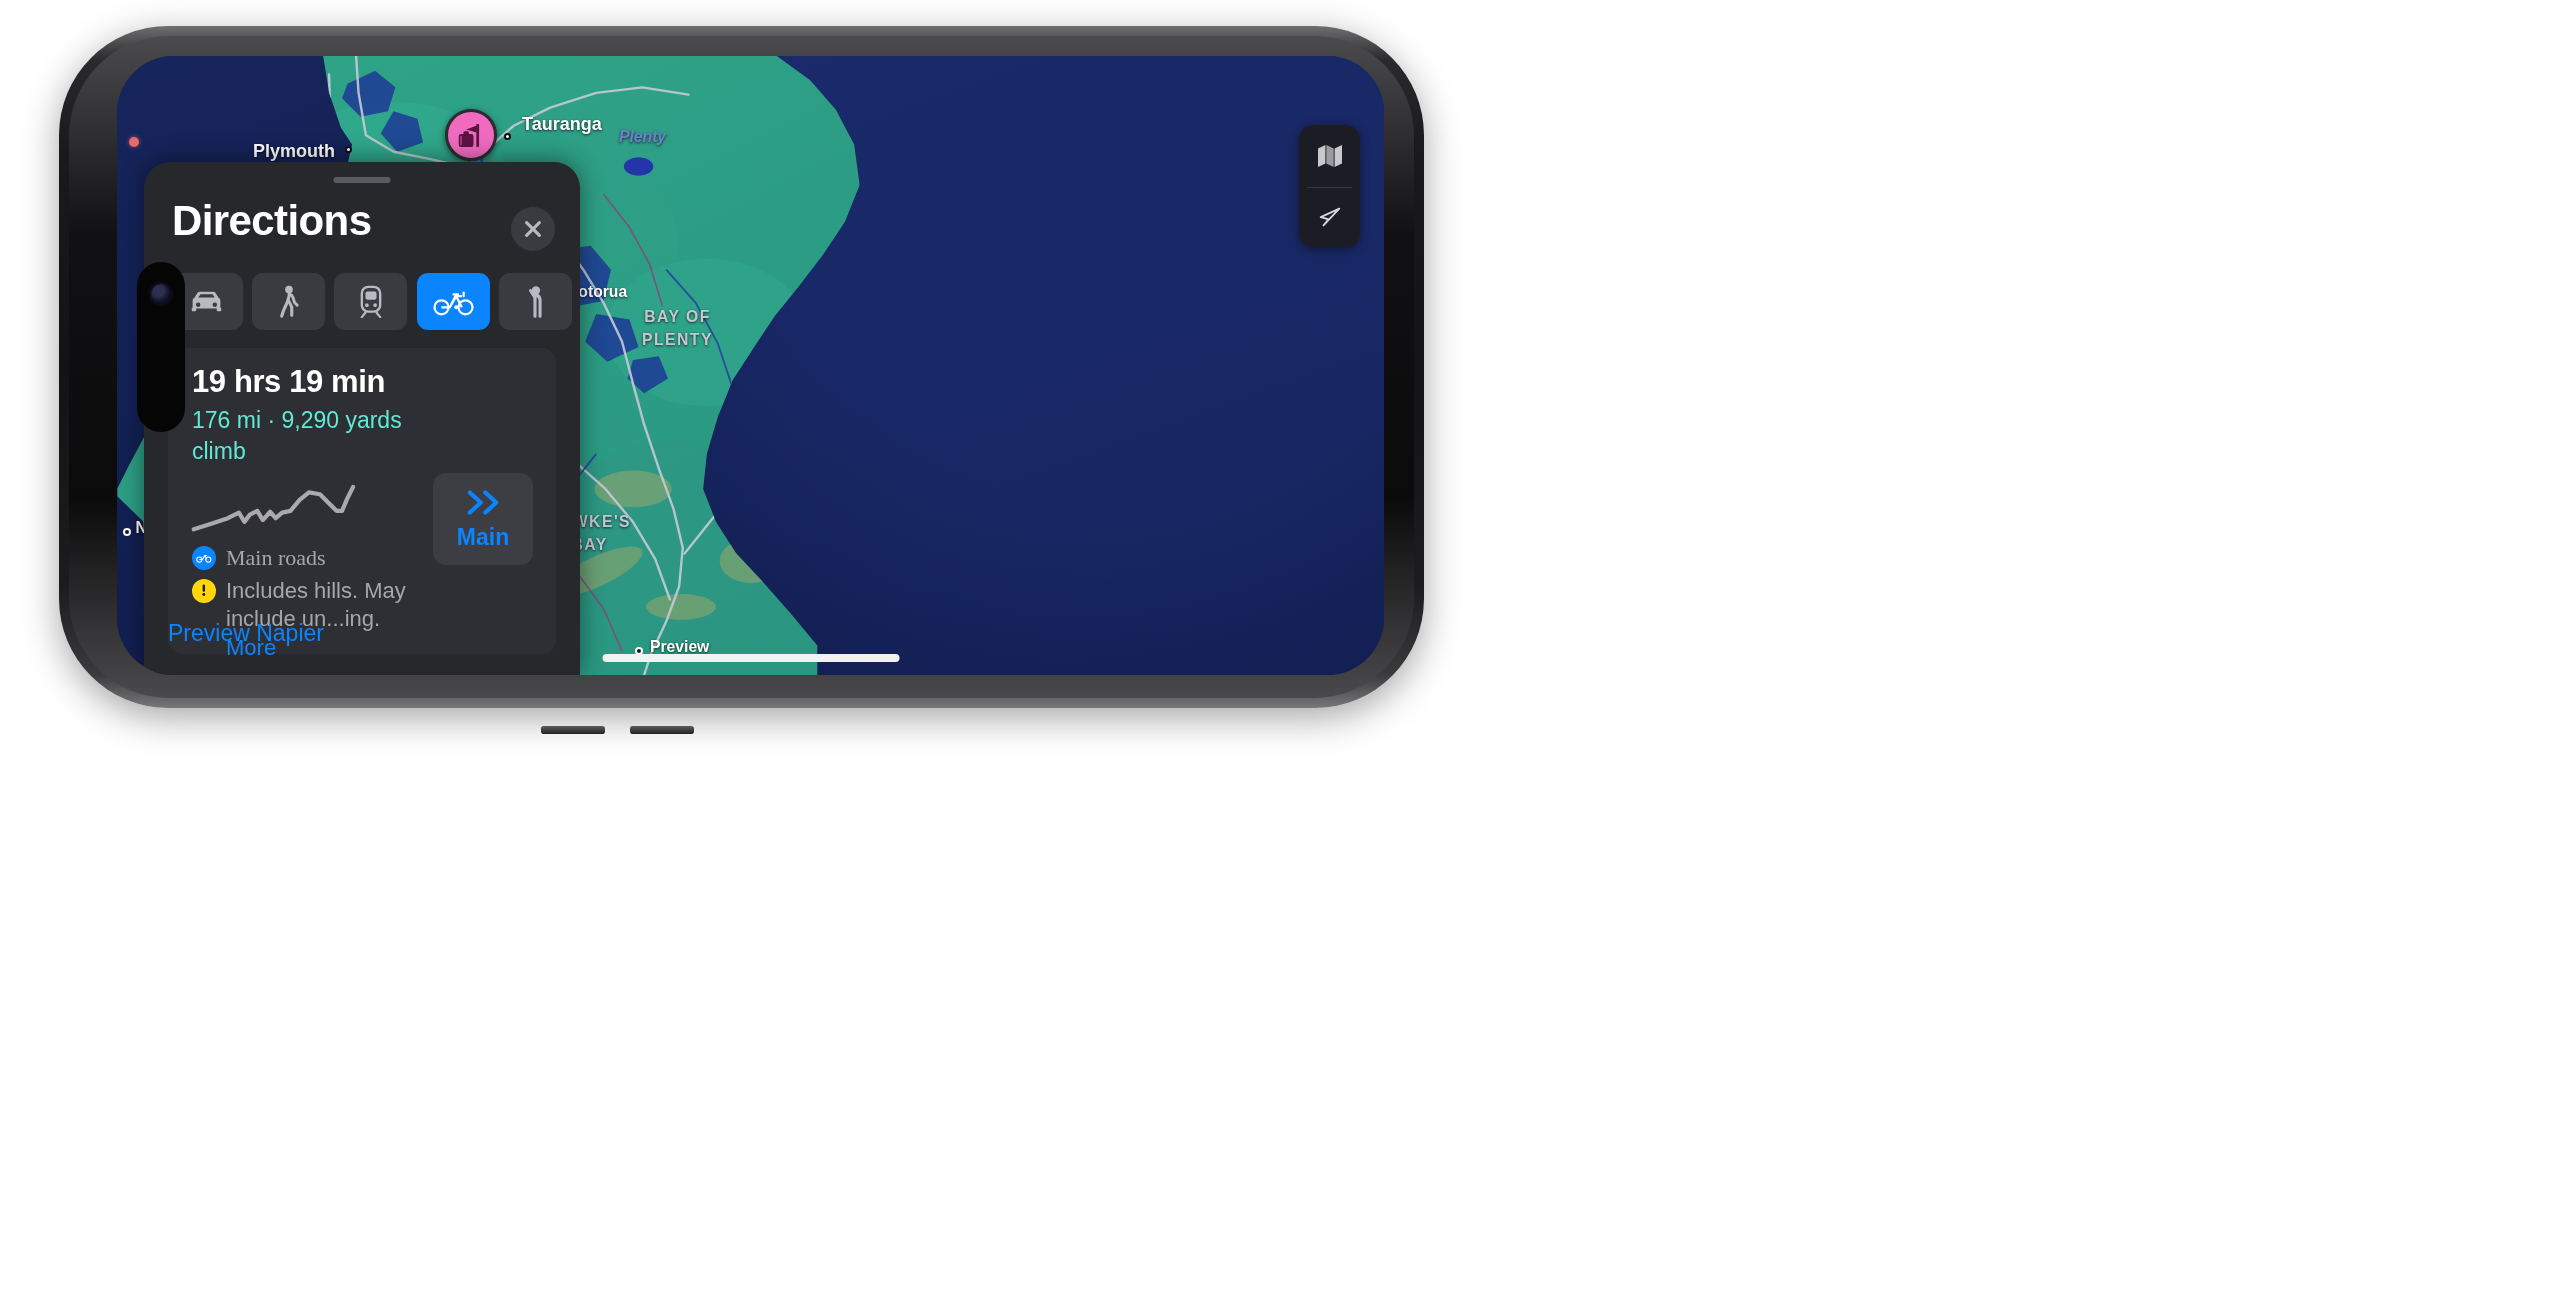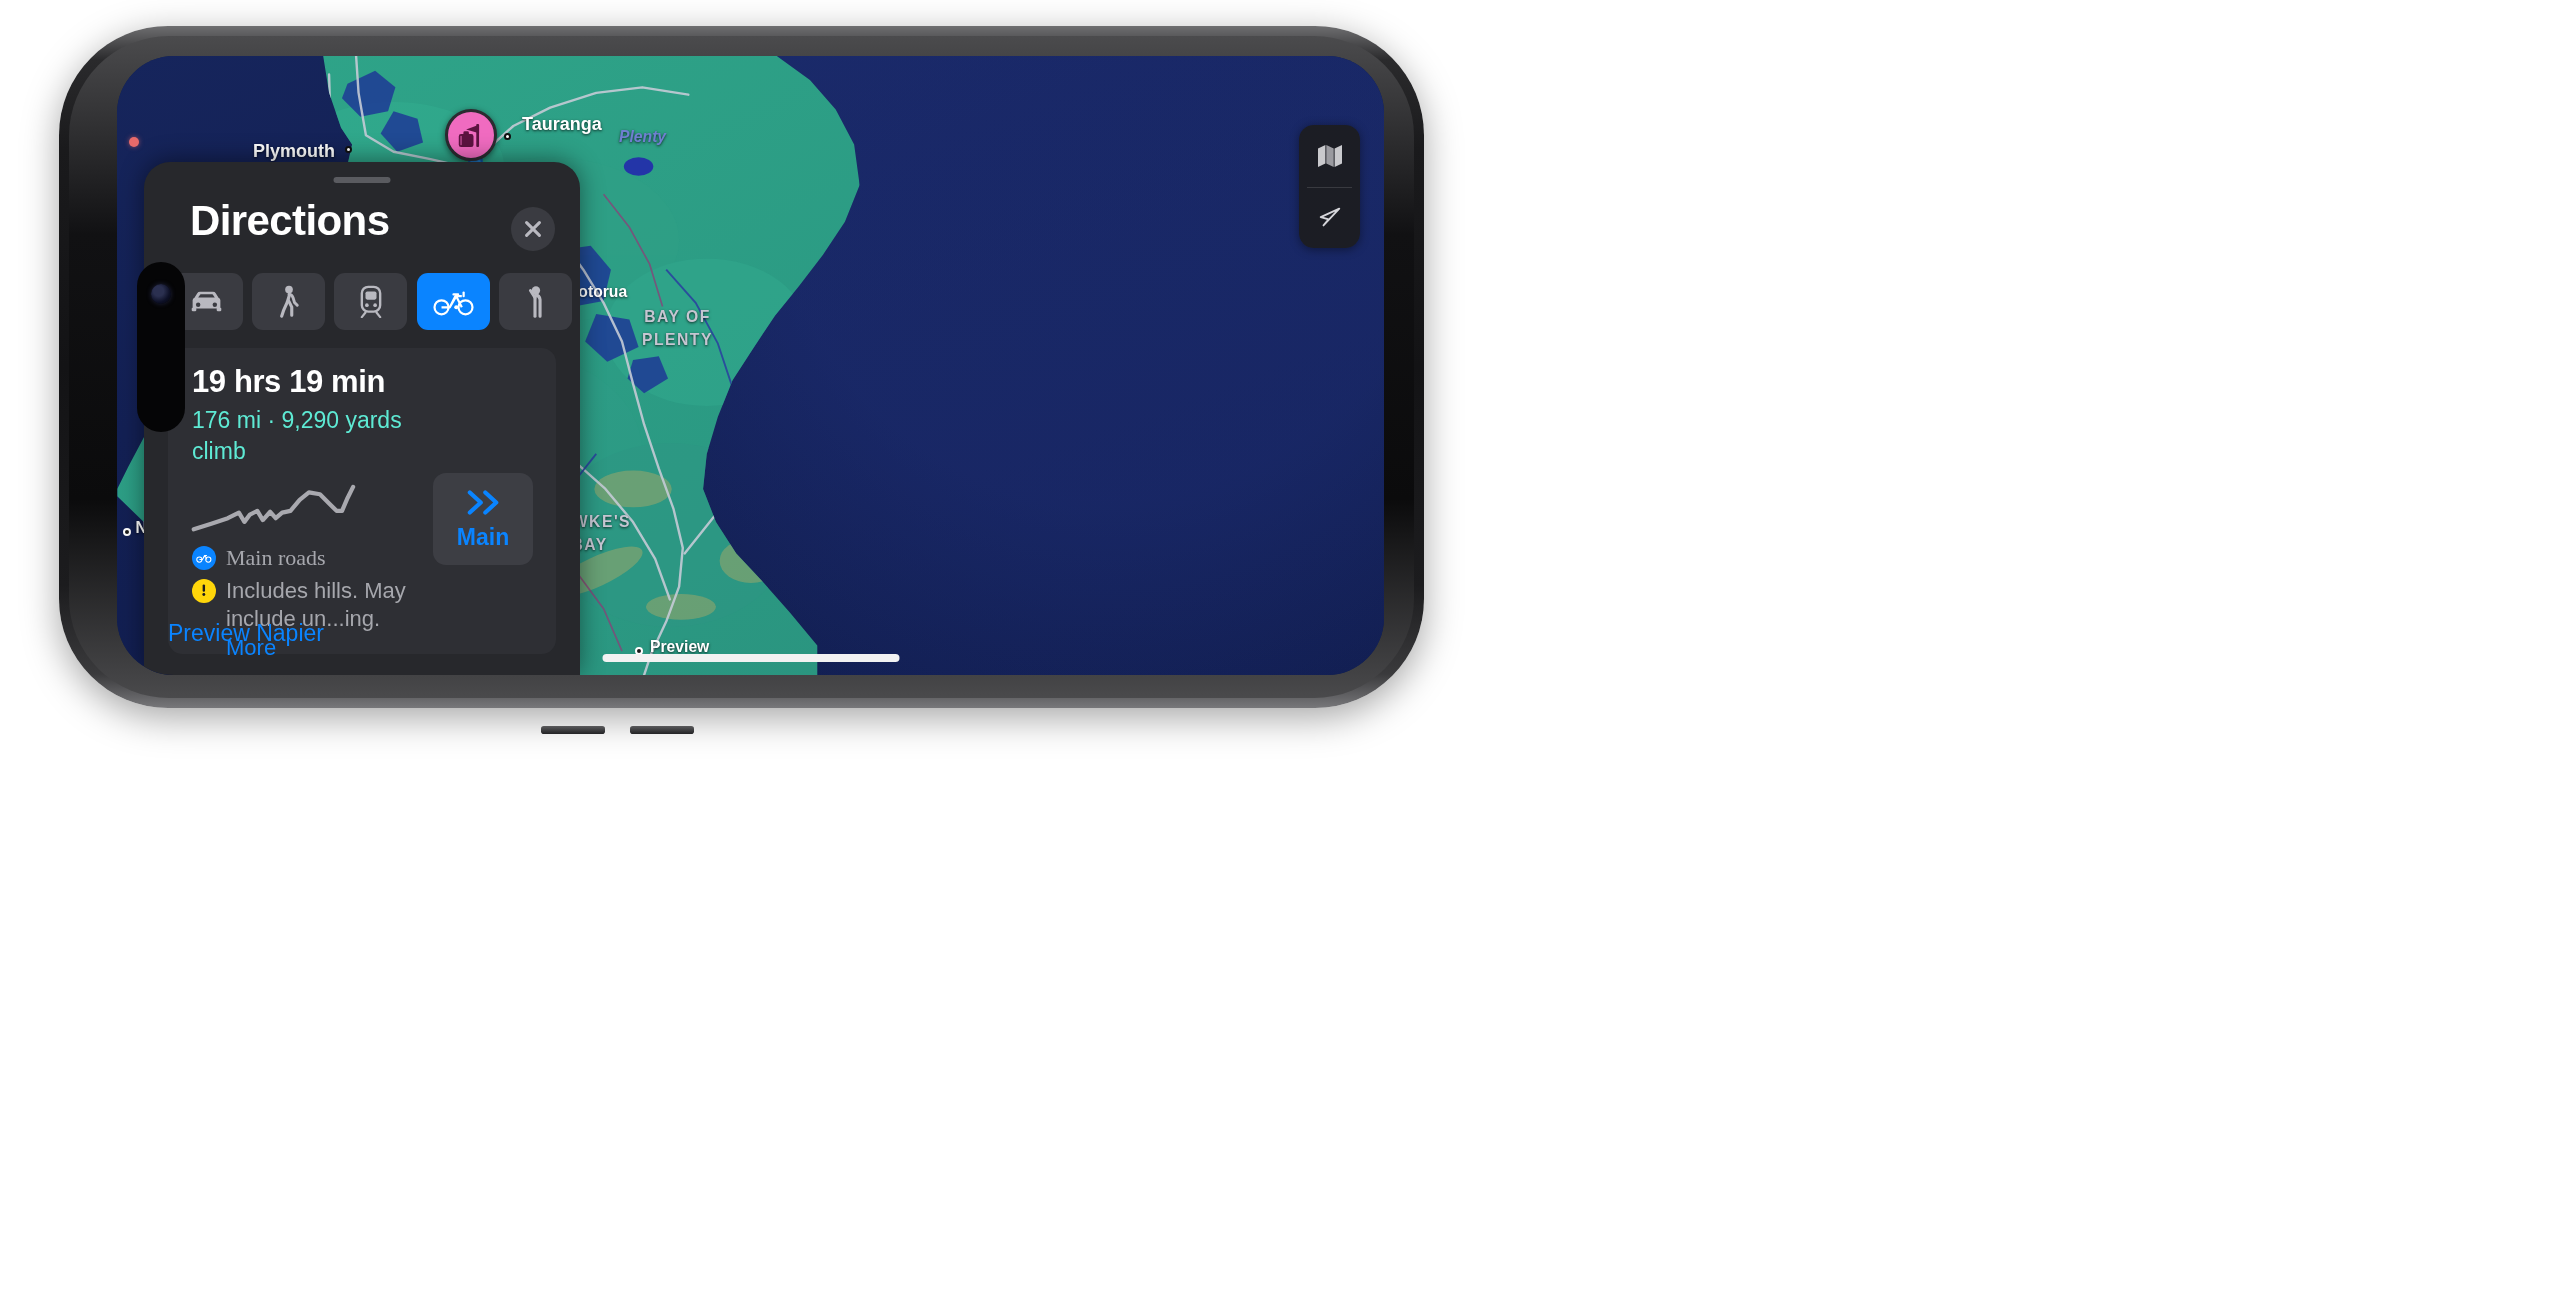--- a/index.html
+++ b/index.html
@@ -93,21 +93,21 @@
 
   
   #directions-sheet{
     position:absolute; left:27px; top:106px; width:436px; height:513px;
     background:#27282c; border-radius:26px 26px 0 0;
     box-shadow:0 -1.8px 24px rgba(0,0,0,.45);
   }
   #sheet-grabber{ position:absolute; left:50%; transform:translateX(-50%); top:14.7px;
                   width:57px; height:6.4px; border-radius:3.7px; background:#5a5b60; }
   #sheet-title{ position:absolute; left:28px; top:35px; color:#fff;
-                font-size:42px; font-weight:700; letter-spacing:-0.6px;margin-left:18px; }
+                font-size:42px; font-weight:700; letter-spacing:-0.6px; }
   #close-button{ position:absolute; right:25px; top:45px; width:44px; height:44px;
                  border-radius:50%; background:#3a3b41; display:flex;
                  align-items:center; justify-content:center; cursor:pointer; }
 
   
   #mode-row{ position:absolute; left:26px; top:111px; display:flex; gap:9.2px; }
   .mode-btn{ width:73px; height:57px; border-radius:11px; background:#3a3b41;
              display:flex; align-items:center; justify-content:center; cursor:pointer; }
   .mode-btn.active{ background:#0a84ff; }
 

